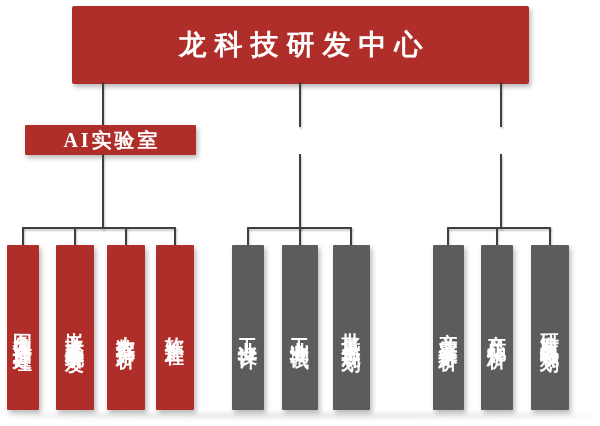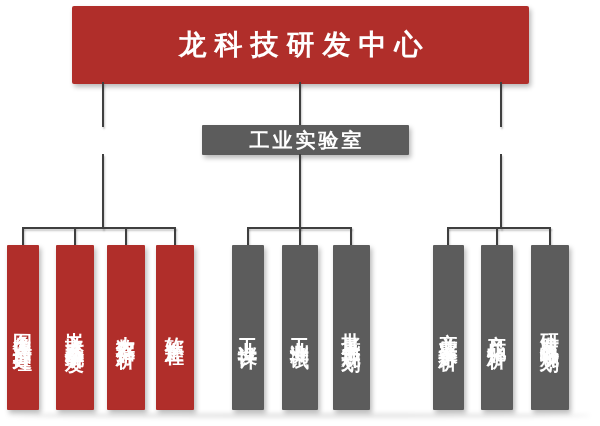--- a/index.html
+++ b/index.html
@@ -42,22 +42,22 @@
 <div class="canvas">
 
   <div class="node red root">
     <span class="ls-fix">龙科技研发中心</span>
   </div>
 
   <div class="line vline" style="left:102px;top:82px;height:45px"></div>
   <div class="line vline" style="left:299px;top:82px;height:45px"></div>
   <div class="line vline" style="left:500px;top:82px;height:45px"></div>
 
-  <div class="node gray lab lab-ind">
-    <span class="ls-fix">工业实验室</span>
+  <div class="node red lab lab-ai">
+    <span class="ls-fix">AI实验室</span>
   </div>
 
   <div class="line vline" style="left:102px;top:154px;height:75px"></div>
   <div class="line vline" style="left:299px;top:154px;height:75px"></div>
   <div class="line vline" style="left:500px;top:154px;height:75px"></div>
 
   <div class="line hline" style="left:22px;top:227px;width:154px"></div>
   <div class="line hline" style="left:247px;top:227px;width:105px"></div>
   <div class="line hline" style="left:447px;top:227px;width:104px"></div>
 

